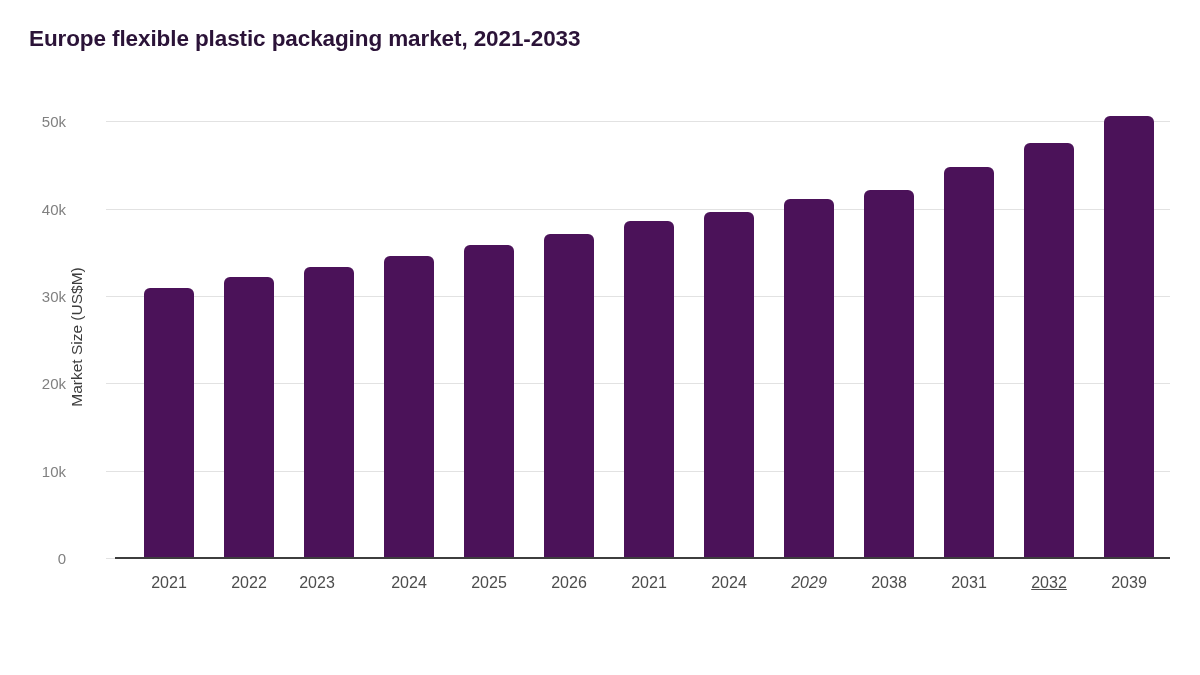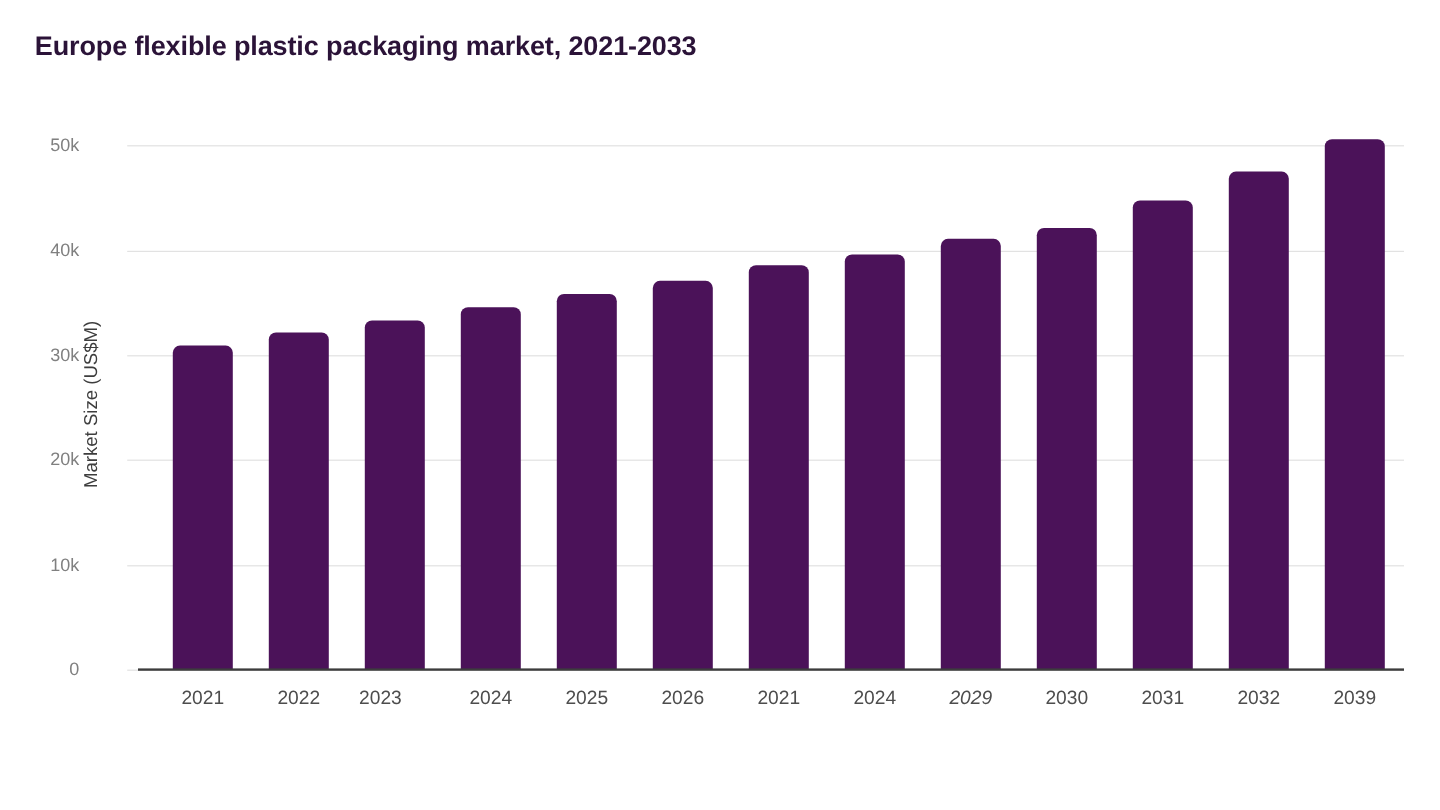--- a/index.html
+++ b/index.html
@@ -192,20 +192,20 @@
   <div id="x-tick-labels">
       <div class="x-tick-label" style="left: 129px;">2021</div>
       <div class="x-tick-label" style="left: 209px;">2022</div>
       <div class="x-tick-label" style="left: 277px;">2023</div>
       <div class="x-tick-label" style="left: 369px;">2024</div>
       <div class="x-tick-label" style="left: 449px;">2025</div>
       <div class="x-tick-label" style="left: 529px;">2026</div>
       <div class="x-tick-label" style="left: 609px;">2021</div>
       <div class="x-tick-label" style="left: 689px;">2024</div>
       <div class="x-tick-label" style="left: 769px; font-style: italic;">2029</div>
-      <div class="x-tick-label" style="left: 849px;">2030</div>
+      <div class="x-tick-label" style="left: 849px;">2038</div>
       <div class="x-tick-label" style="left: 929px;">2031</div>
-      <div class="x-tick-label" style="left: 1009px;">2032</div>
+      <div class="x-tick-label" style="left: 1009px; text-decoration: underline;">2032</div>
       <div class="x-tick-label" style="left: 1089px;">2039</div>
     </div>
 
 
 </div>
 
 </body></html>

